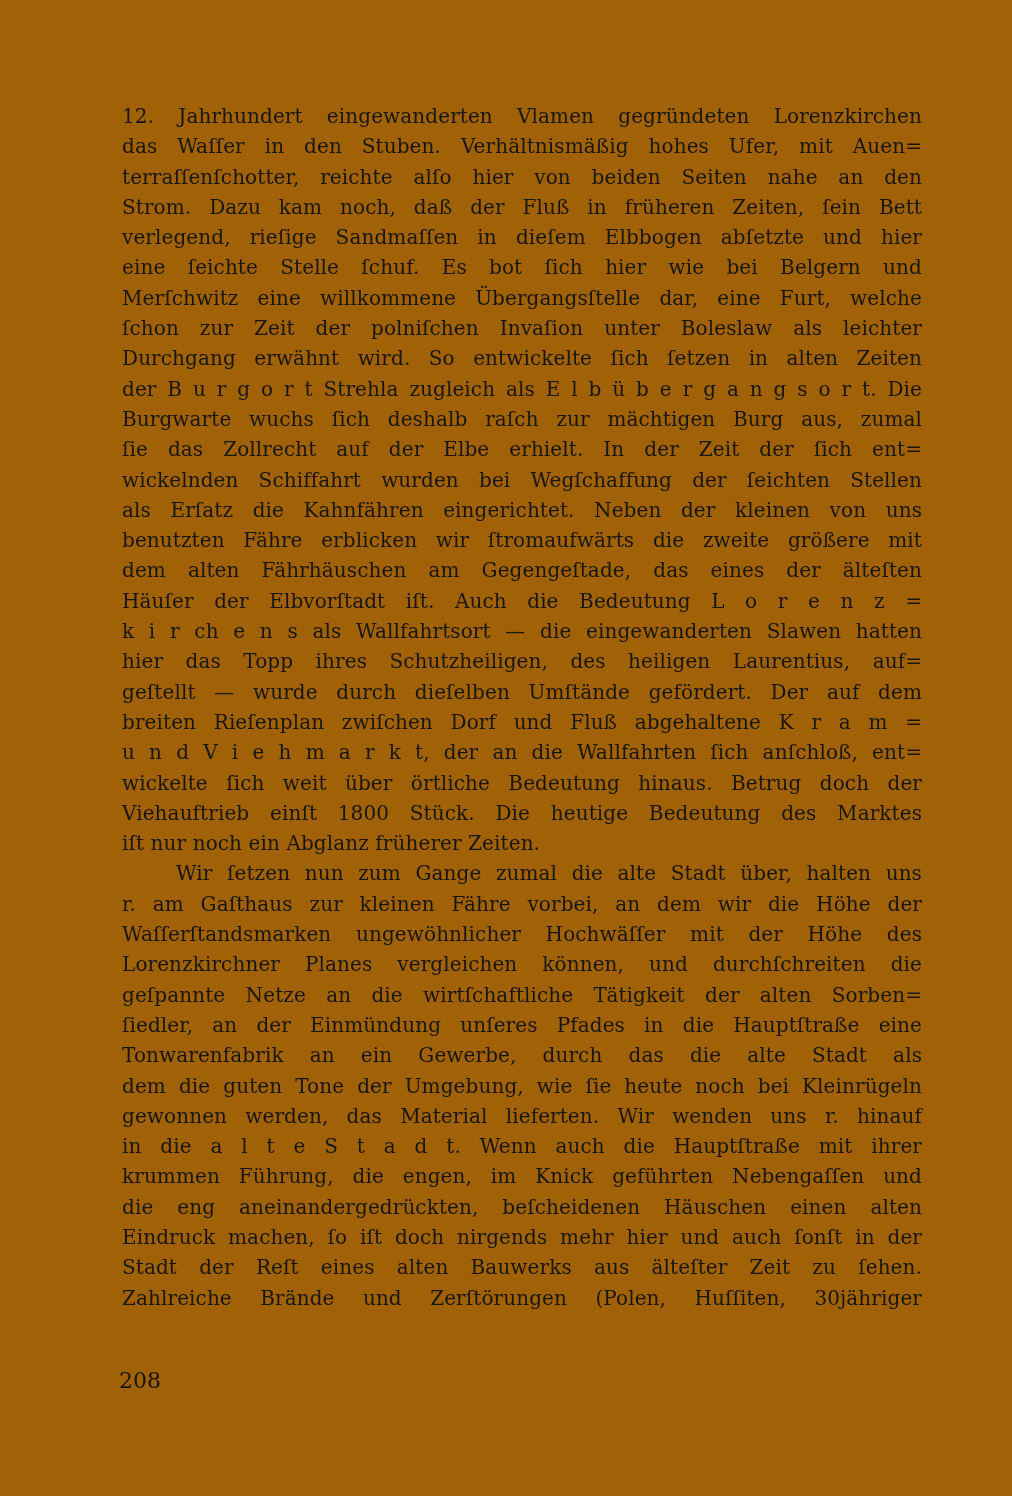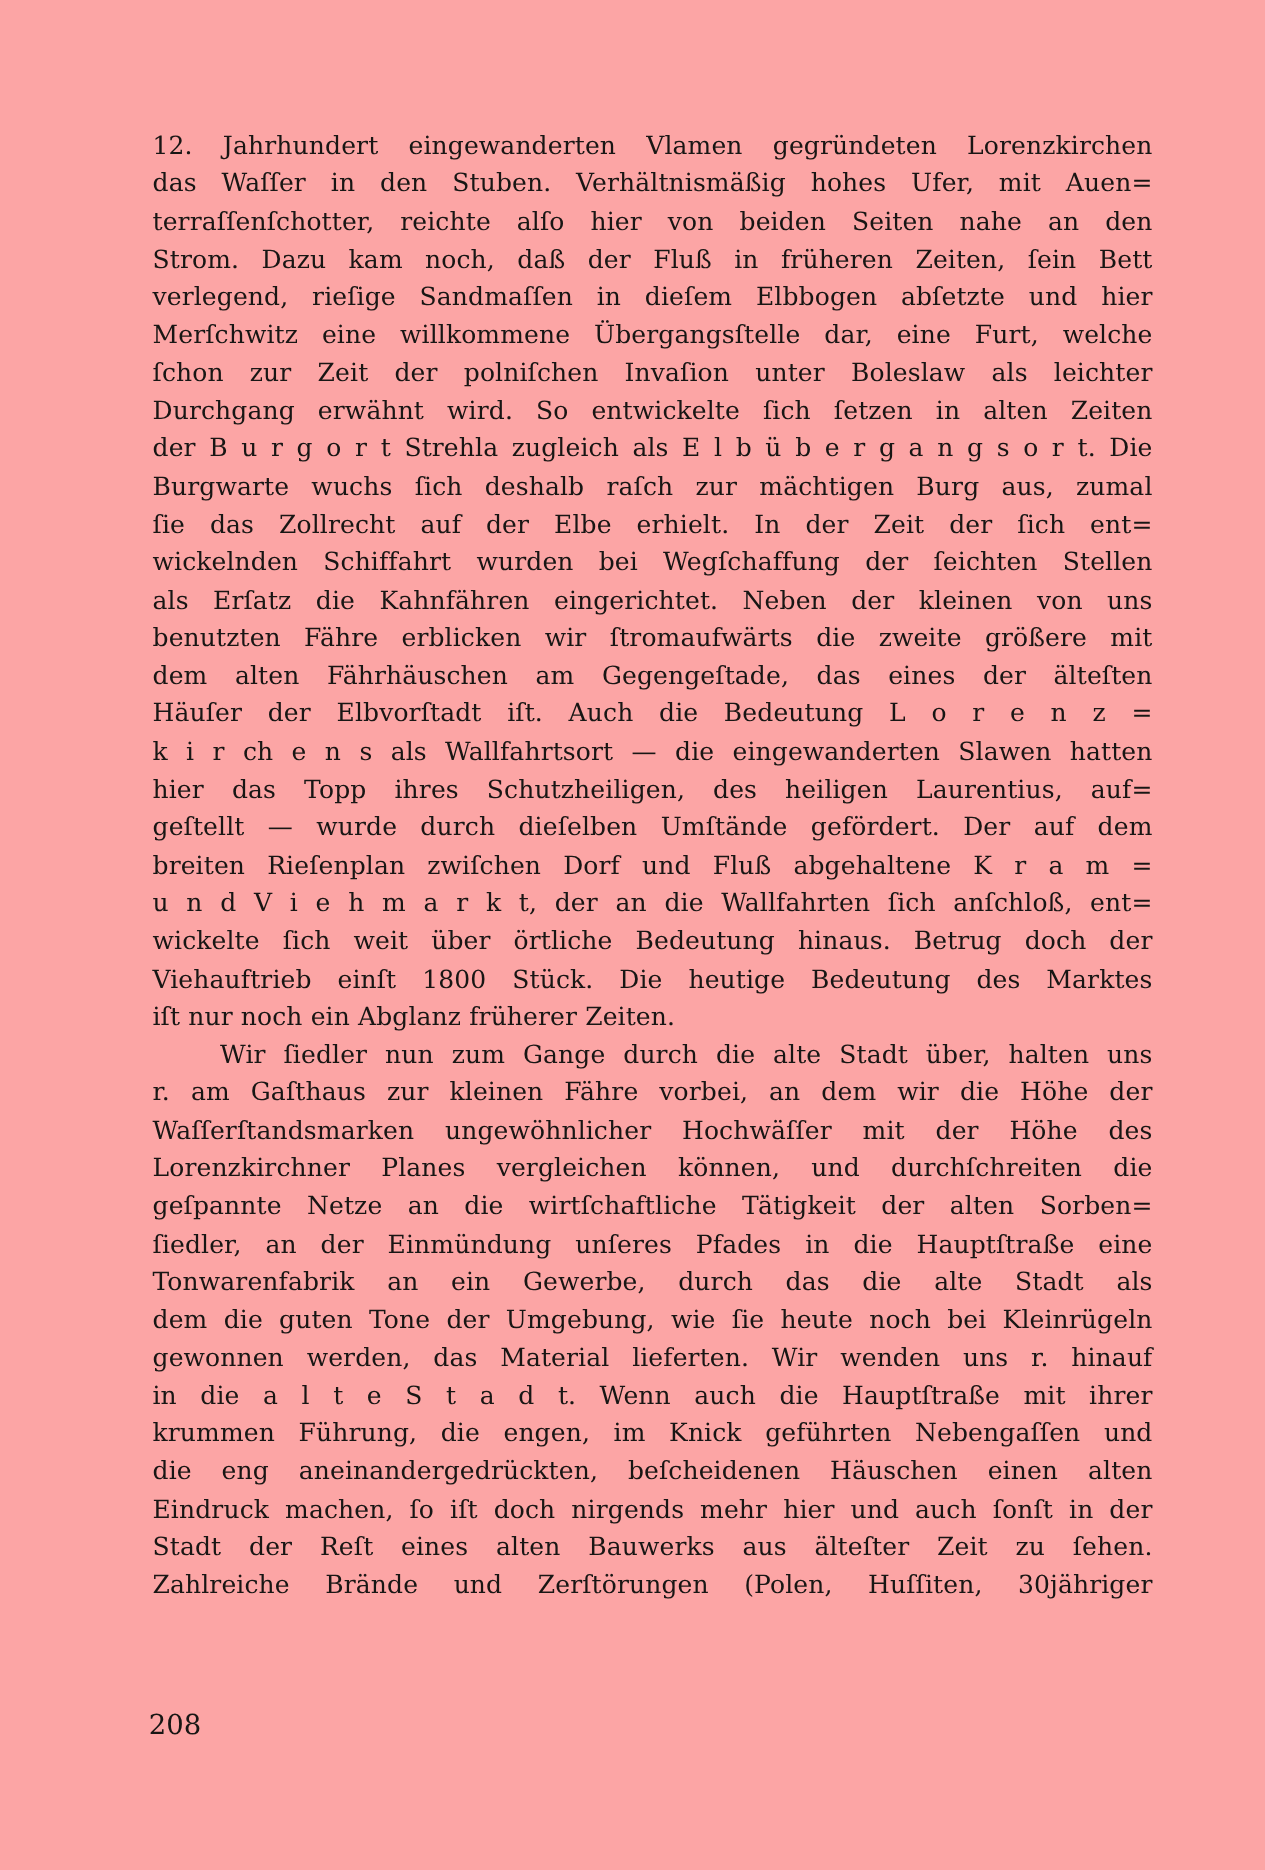--- a/index.html
+++ b/index.html
@@ -4,21 +4,21 @@
 <style>
   html, body {
     margin: 0;
     padding: 0;
     background: #ffffff;
   }
   .page {
     position: relative;
     width: 1012px;
     height: 1496px;
-    background: #fca5a5;
+    background: #a16207;
     color: #161616;
     overflow: hidden;
     font-family: "DejaVu Serif", "Liberation Serif", serif;
   }
   .text-block {
     position: absolute;
     left: 122px;
     top: 101px;
     width: 800px;
   }
@@ -49,40 +49,41 @@
 </head>
 <body>
 
 <div class="page">
   <div class="text-block">
     <div class="line">12. Jahrhundert eingewanderten Vlamen gegründeten Lorenzkirchen</div>
     <div class="line">das Waſſer in den Stuben. Verhältnismäßig hohes Ufer, mit Auen=</div>
     <div class="line">terraſſenſchotter, reichte alſo hier von beiden Seiten nahe an den</div>
     <div class="line">Strom. Dazu kam noch, daß der Fluß in früheren Zeiten, ſein Bett</div>
     <div class="line">verlegend, rieſige Sandmaſſen in dieſem Elbbogen abſetzte und hier</div>
+    <div class="line">eine ſeichte Stelle ſchuf. Es bot ſich hier wie bei Belgern und</div>
     <div class="line">Merſchwitz eine willkommene Übergangsſtelle dar, eine Furt, welche</div>
     <div class="line">ſchon zur Zeit der polniſchen Invaſion unter Boleslaw als leichter</div>
     <div class="line">Durchgang erwähnt wird. So entwickelte ſich ſetzen in alten Zeiten</div>
     <div class="line">der B u r g o r t Strehla zugleich als E l b ü b e r g a n g s o r t. Die</div>
     <div class="line">Burgwarte wuchs ſich deshalb raſch zur mächtigen Burg aus, zumal</div>
     <div class="line">ſie das Zollrecht auf der Elbe erhielt. In der Zeit der ſich ent=</div>
     <div class="line">wickelnden Schiffahrt wurden bei Wegſchaffung der ſeichten Stellen</div>
     <div class="line">als Erſatz die Kahnfähren eingerichtet. Neben der kleinen von uns</div>
     <div class="line">benutzten Fähre erblicken wir ſtromaufwärts die zweite größere mit</div>
     <div class="line">dem alten Fährhäuschen am Gegengeſtade, das eines der älteſten</div>
     <div class="line">Häuſer der Elbvorſtadt iſt. Auch die Bedeutung L o r e n z =</div>
     <div class="line">k i r ch e n s als Wallfahrtsort — die eingewanderten Slawen hatten</div>
     <div class="line">hier das Topp ihres Schutzheiligen, des heiligen Laurentius, auf=</div>
     <div class="line">geſtellt — wurde durch dieſelben Umſtände gefördert. Der auf dem</div>
     <div class="line">breiten Rieſenplan zwiſchen Dorf und Fluß abgehaltene K r a m =</div>
     <div class="line">u n d V i e h m a r k t, der an die Wallfahrten ſich anſchloß, ent=</div>
     <div class="line">wickelte ſich weit über örtliche Bedeutung hinaus. Betrug doch der</div>
     <div class="line">Viehauftrieb einſt 1800 Stück. Die heutige Bedeutung des Marktes</div>
     <div class="line para-end">iſt nur noch ein Abglanz früherer Zeiten.</div>
-    <div class="line indent">Wir ſiedler nun zum Gange durch die alte Stadt über, halten uns</div>
+    <div class="line indent">Wir ſetzen nun zum Gange zumal die alte Stadt über, halten uns</div>
     <div class="line">r. am Gaſthaus zur kleinen Fähre vorbei, an dem wir die Höhe der</div>
     <div class="line">Waſſerſtandsmarken ungewöhnlicher Hochwäſſer mit der Höhe des</div>
     <div class="line">Lorenzkirchner Planes vergleichen können, und durchſchreiten die</div>
     <div class="line">geſpannte Netze an die wirtſchaftliche Tätigkeit der alten Sorben=</div>
     <div class="line">ſiedler, an der Einmündung unſeres Pfades in die Hauptſtraße eine</div>
     <div class="line">Tonwarenfabrik an ein Gewerbe, durch das die alte Stadt als</div>
     <div class="line">dem die guten Tone der Umgebung, wie ſie heute noch bei Kleinrügeln</div>
     <div class="line">gewonnen werden, das Material lieferten. Wir wenden uns r. hinauf</div>
     <div class="line">in die a l t e S t a d t. Wenn auch die Hauptſtraße mit ihrer</div>
     <div class="line">krummen Führung, die engen, im Knick geführten Nebengaſſen und</div>

